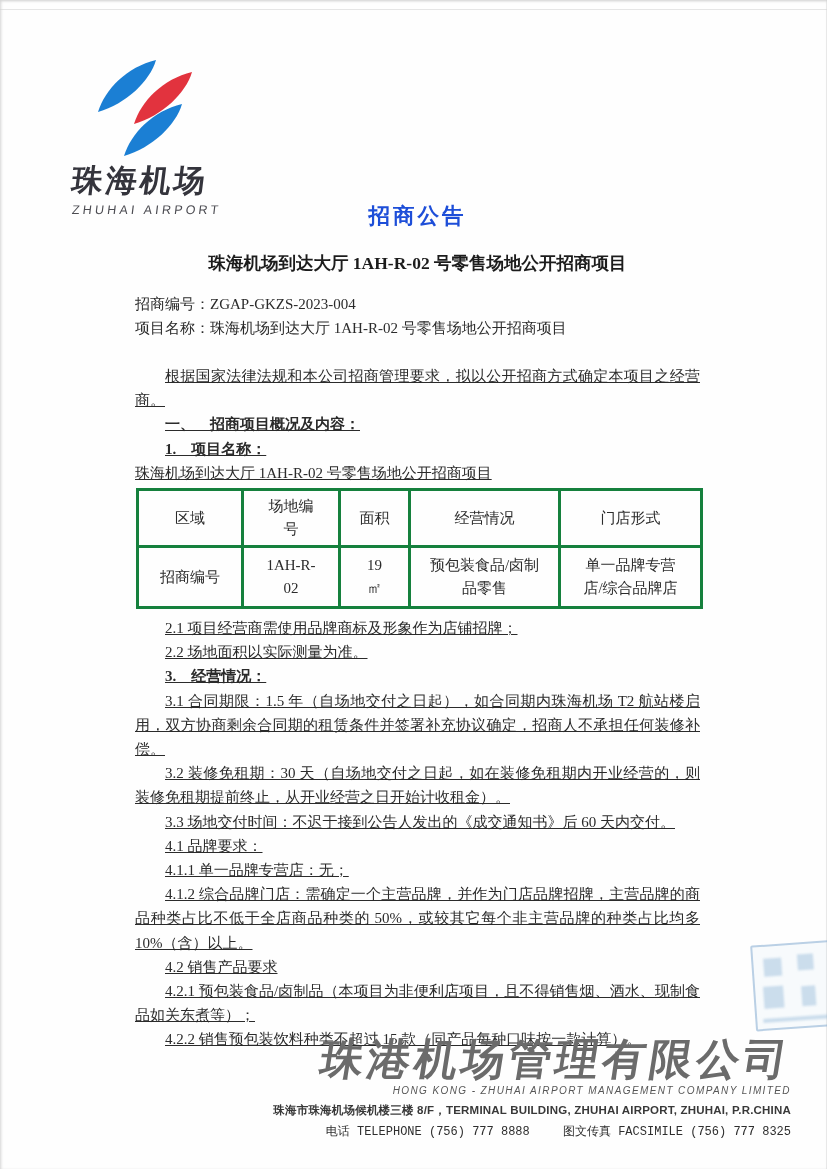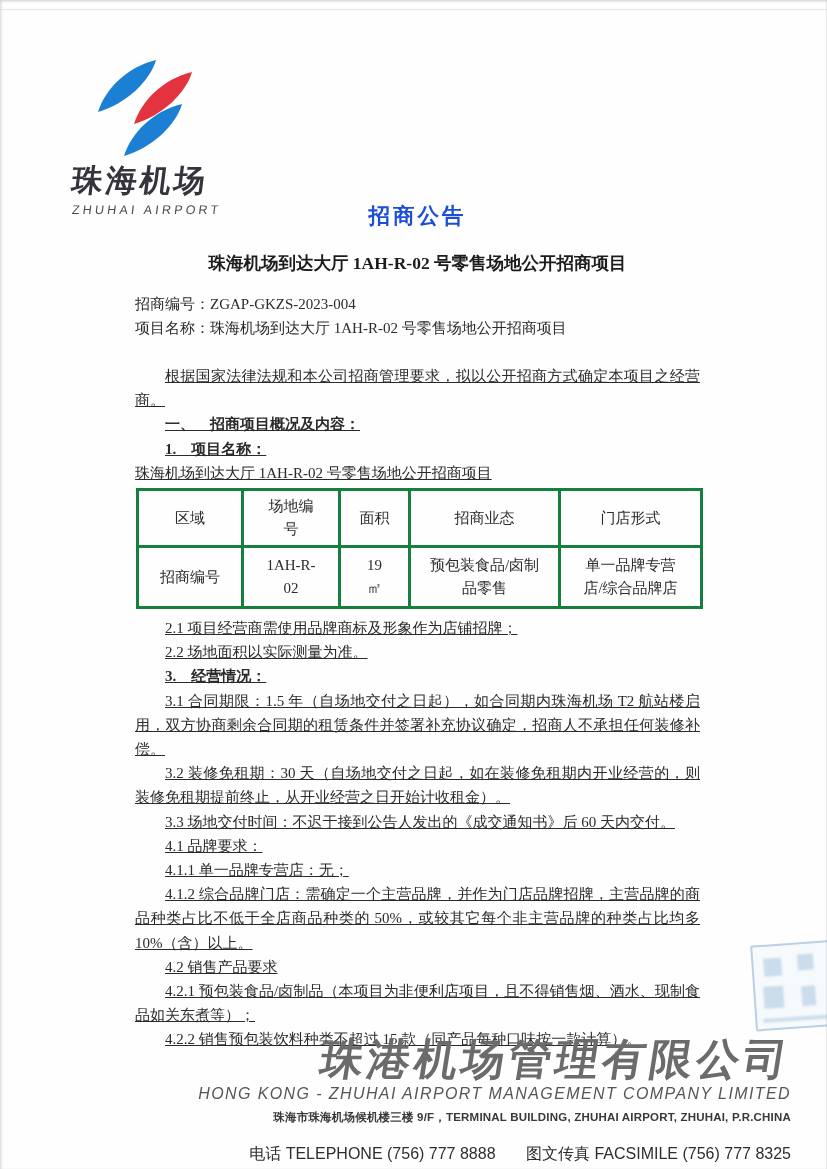--- a/index.html
+++ b/index.html
@@ -78,31 +78,31 @@
   
   .footer{position:absolute;right:36px;top:1036px;text-align:right;}
   .company-cn{
     font-family:"Liberation Sans","DejaVu Sans",sans-serif;
     font-size:43px;font-weight:bold;color:#6b6b6b;
     letter-spacing:4px;transform:skewX(-9deg);
     white-space:nowrap;line-height:1.1;
   }
   .company-en{
     font-family:"Liberation Sans","DejaVu Sans",sans-serif;
-    font-style:italic;font-size:16px;color:#565656;
+    font-style:italic;font-size:10px;color:#565656;
     letter-spacing:1.4px;margin-top:2px;white-space:nowrap;
   }
   .address{
     font-family:"Liberation Sans","DejaVu Sans",sans-serif;
     font-size:11.5px;font-weight:bold;color:#383838;
     letter-spacing:.2px;margin-top:7px;white-space:nowrap;
   }
   .phoneline{
-    font-family:Liberation Sans, sans-serif;
-    font-size:16px;color:#2e2e2e;margin-top:19px;white-space:nowrap;
+    font-family:Liberation Mono, monospace;
+    font-size:12px;color:#2e2e2e;margin-top:5px;white-space:nowrap;
   }
   .phoneline span{display:inline-block;}
   .phoneline .fax{margin-left:26px;}
 </style>
 </head>
 <body>
 
 <div class="page">
   <div class="scan-line"></div>
 
@@ -140,21 +140,21 @@
             <col style="width:97px">
             <col style="width:70px">
           <col style="width:150px">
             <col style="width:142px">
         </colgroup>
         <tbody>
             <tr>
           <th>区域</th>
           <th>场地编号</th>
           <th>面积</th>
-          <th>招商业态</th>
+          <th>经营情况</th>
           <th>门店形式</th>
         </tr>
         <tr>
           <td>招商编号</td>
           <td>1AH-R-02</td>
           <td>19 ㎡</td>
           <td>预包装食品/卤制品零售</td>
           <td>单一品牌专营店/综合品牌店</td>
         </tr>
       </tbody>
@@ -179,19 +179,19 @@
     <div class="blob b1"></div>
     <div class="blob b2"></div>
     <div class="blob b3"></div>
     <div class="blob b4"></div>
     <div class="blob b5"></div>
   </div>
 
   <div class="footer">
     <div class="company-cn">珠港机场管理有限公司</div>
     <div class="company-en">HONG KONG - ZHUHAI AIRPORT MANAGEMENT COMPANY LIMITED</div>
-    <div class="address">珠海市珠海机场候机楼三楼 9/F，TERMINAL BUILDING, ZHUHAI AIRPORT, ZHUHAI, P.R.CHINA</div>
+    <div class="address">珠海市珠海机场候机楼三楼 8/F，TERMINAL BUILDING, ZHUHAI AIRPORT, ZHUHAI, P.R.CHINA</div>
     <div class="phoneline">
       <span>电话 TELEPHONE (756) 777 8888</span>
       <span class="fax">图文传真 FACSIMILE (756) 777 8325</span>
     </div>
   </div>
 </div>
 
 </body></html>

